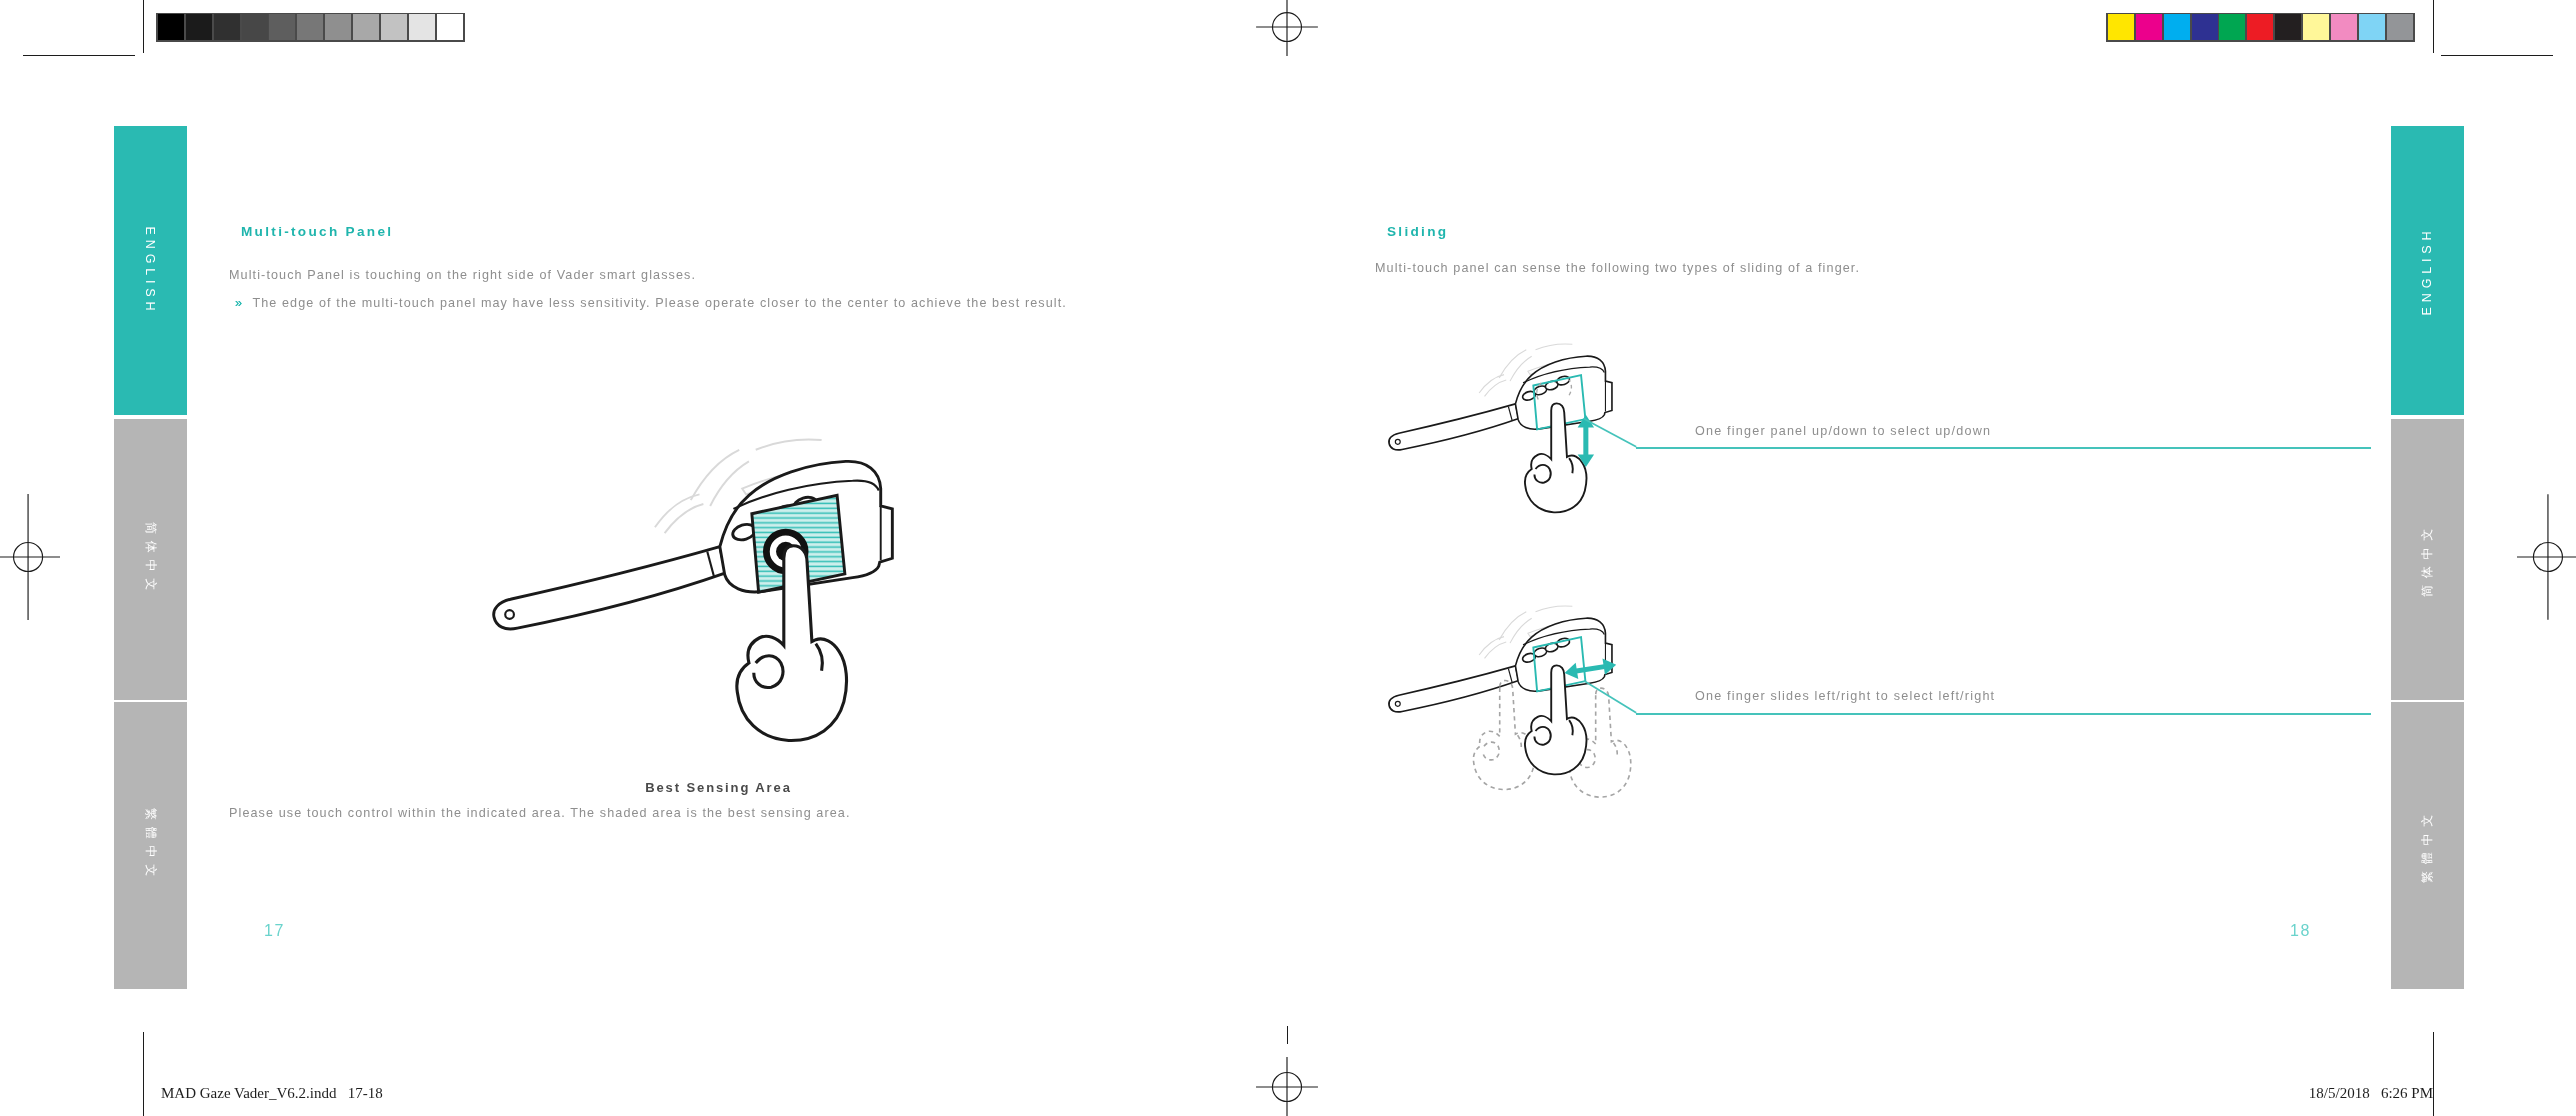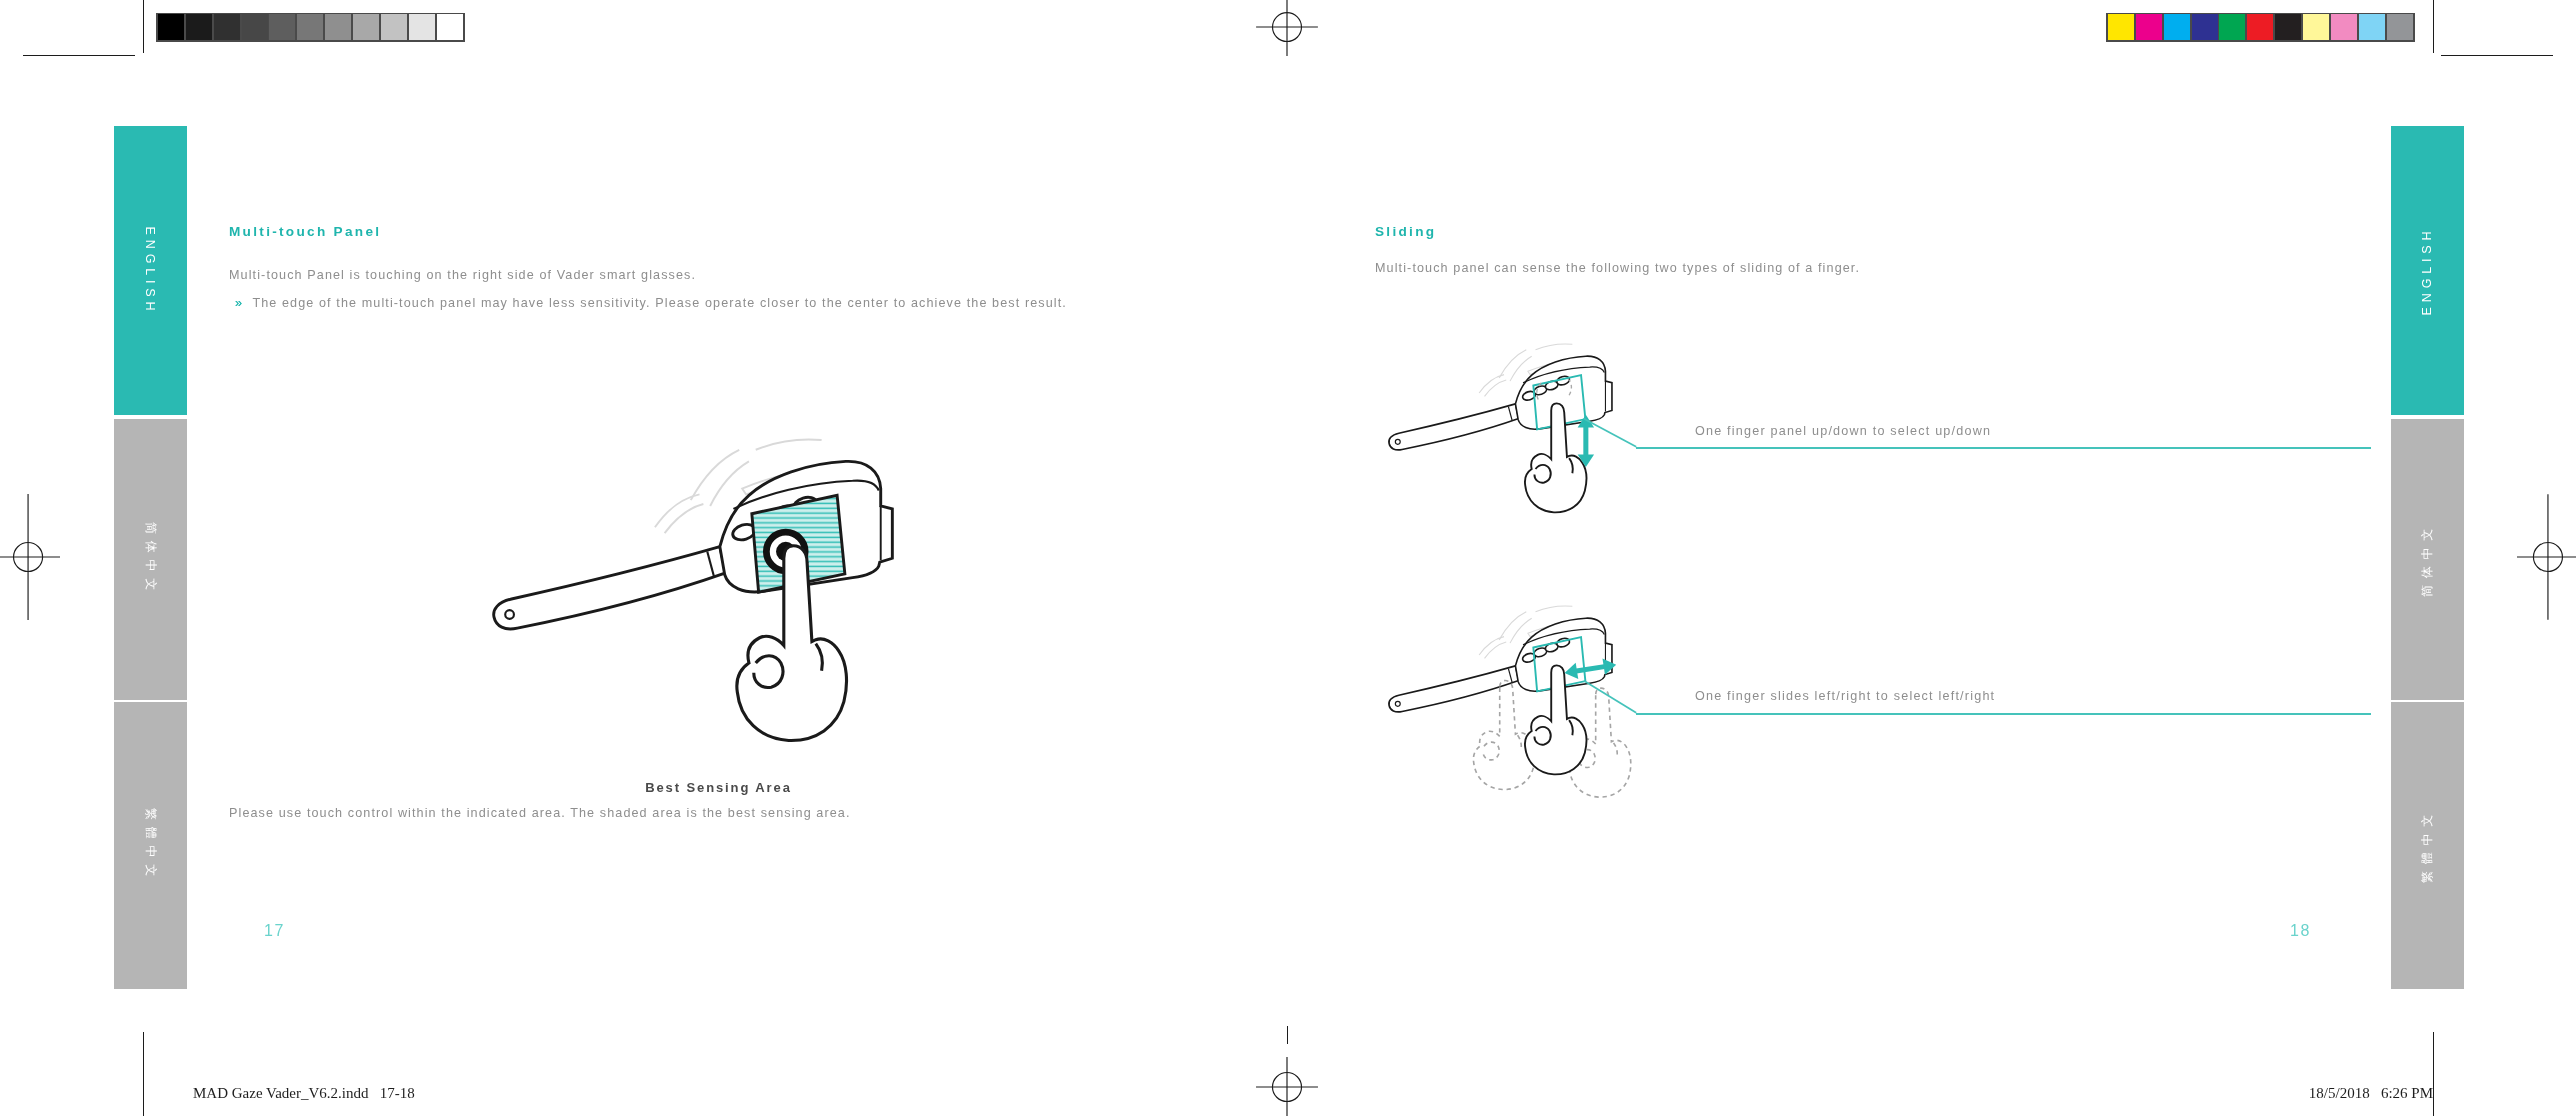--- a/index.html
+++ b/index.html
@@ -19,21 +19,21 @@
   
   .sideblock{position:absolute;width:73px;display:flex;align-items:center;justify-content:center;}
   .teal-bg{background:#2ABAB2;}
   .gray-bg{background:#B5B5B5;}
   .side-label{color:#fff;font-size:12.6px;letter-spacing:4.8px;white-space:nowrap;}
   .side-label.cjk{letter-spacing:6.8px;font-size:12px;}
   .rot90{transform:rotate(90deg);}
   .rot270{transform:rotate(-90deg);}
 
   
-  .heading{position:absolute;font-size:13.6px;font-weight:bold;letter-spacing:2.3px;color:#1FB5AD;white-space:nowrap;}
+  .heading{position:absolute;font-size:13.6px;font-weight:bold;letter-spacing:2.3px;color:#1FB5AD;white-space:nowrap;margin-left:12px;}
   .body-text{position:absolute;font-size:12.6px;letter-spacing:1.1px;color:#8E8E8E;line-height:24px;}
   .bullets{position:absolute;font-size:12.6px;letter-spacing:1.1px;color:#8E8E8E;line-height:24px;}
   .bullet{position:relative;padding-left:19.4px;text-align:justify;}
   .bullet .mark{position:absolute;left:1.9px;top:0;color:#2ABAB2;}
   .cap-title{position:absolute;font-size:13px;font-weight:bold;letter-spacing:1.9px;color:#4A4A4A;text-align:center;}
   .cap-text{position:absolute;font-size:12.6px;letter-spacing:1.1px;color:#8E8E8E;text-align:left;}
   .pagenum{position:absolute;font-size:16px;letter-spacing:1.5px;color:#6AD3CC;}
   .annotation{position:absolute;font-size:12.6px;letter-spacing:1.2px;color:#8E8E8E;white-space:nowrap;}
   .leader-h{position:absolute;height:1.9px;background:#45C3BB;}
   .fig{position:absolute;}
@@ -225,17 +225,17 @@
       <path d="M0,0 L13,-8.5 L13,8.5 Z"></path>
       <path d="M54,0 L41,-8.5 L41,8.5 Z"></path>
     </g>
     <line x1="226" y1="104" x2="280" y2="137" stroke="#45C3BB" stroke-width="1.8"></line>
   </svg>
   <div class="leader-h" style="left:1636px;top:713px;width:735px;"></div>
   <div class="annotation" style="left:1695px;top:689px;">One finger slides left/right to select left/right</div>
 
   <div class="pagenum" style="left:2290px;top:922px;">18</div>
 
-  <div class="footer-item" style="left:161px;top:1085px;margin-left:32px;">MAD Gaze Vader_V6.2.indd   17-18</div>
+  <div class="footer-item" style="left:161px;top:1085px;">MAD Gaze Vader_V6.2.indd   17-18</div>
   <div class="footer-item" style="right:143px;top:1085px;margin-left:20px;">18/5/2018   6:26 PM</div>
 
 </div>
 
 
 </body></html>

